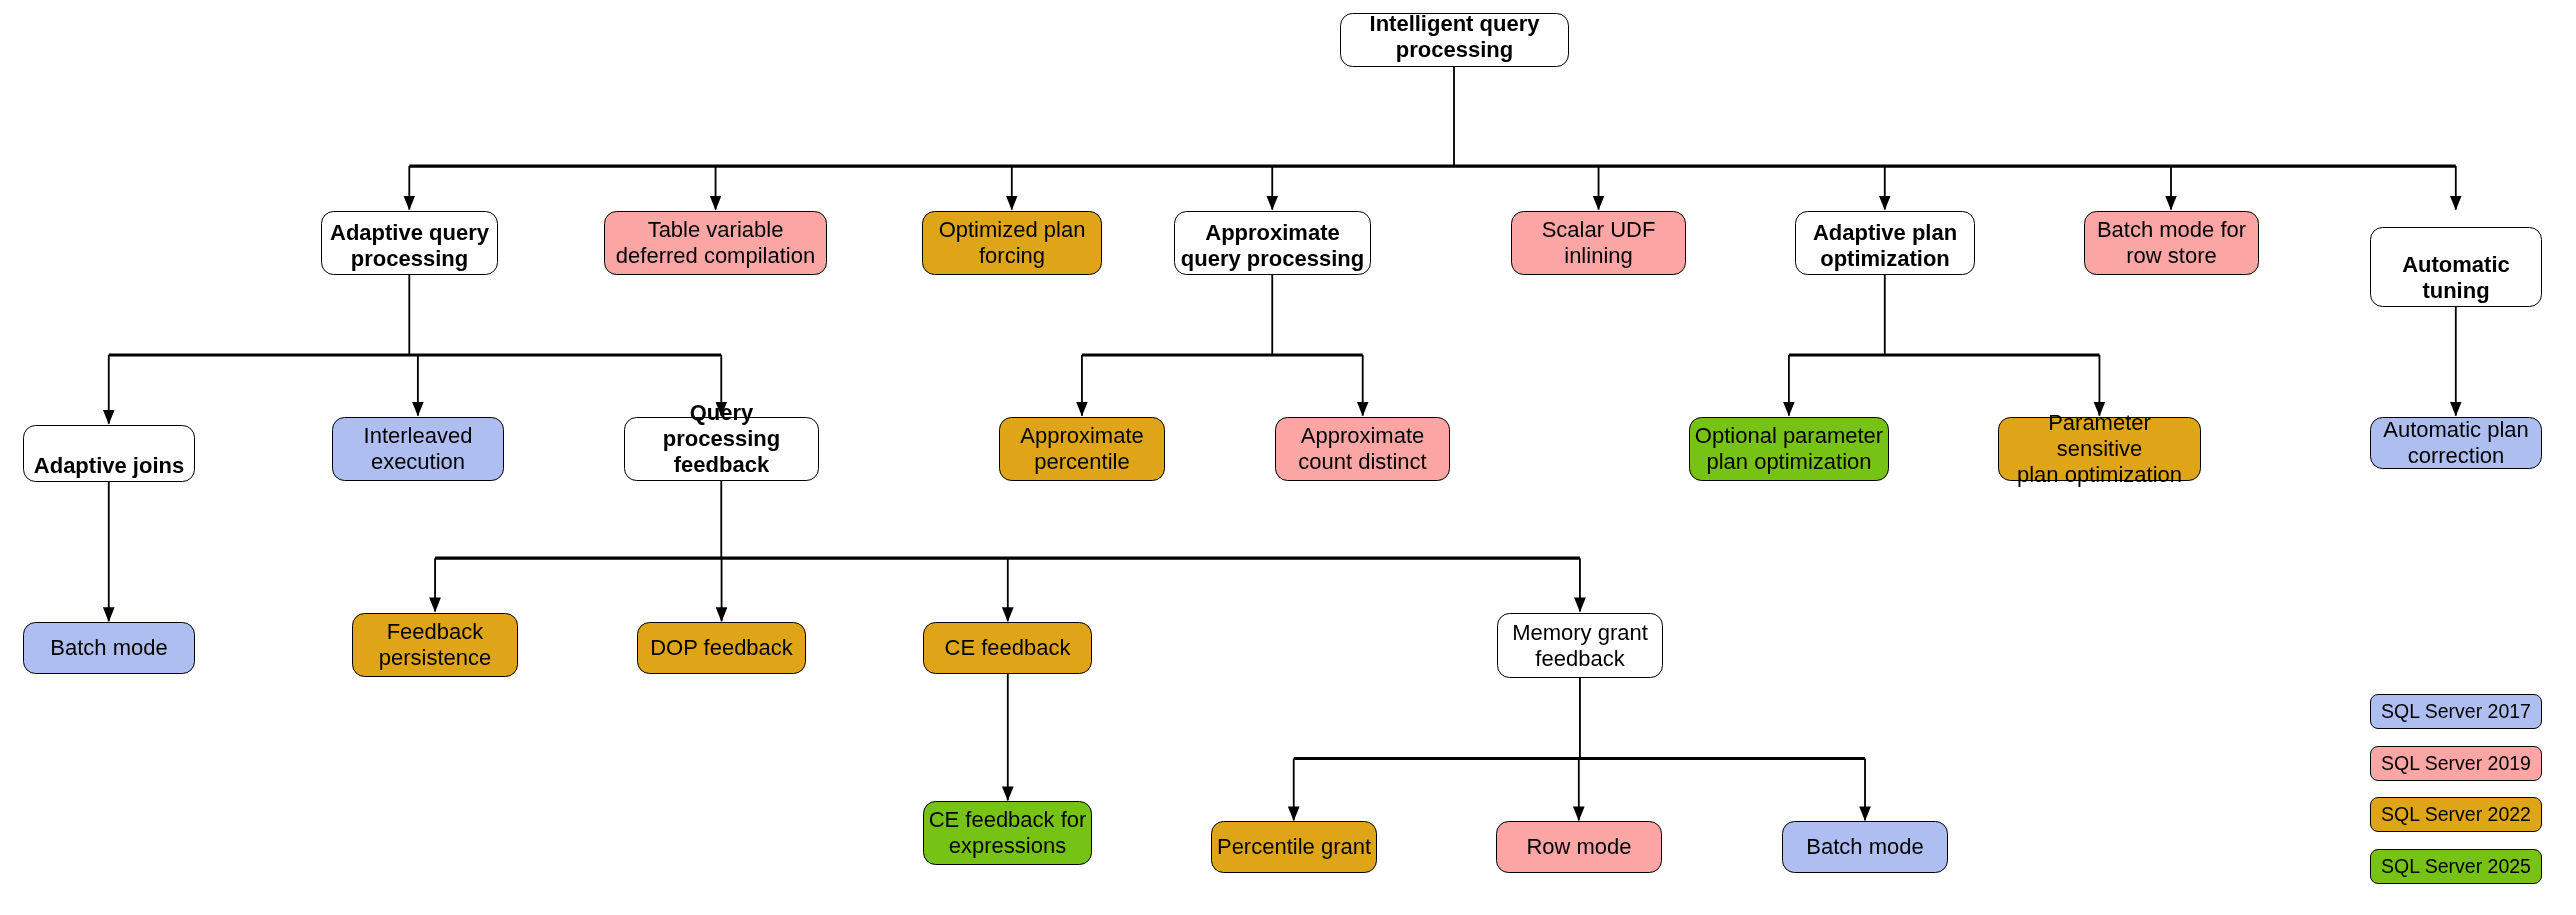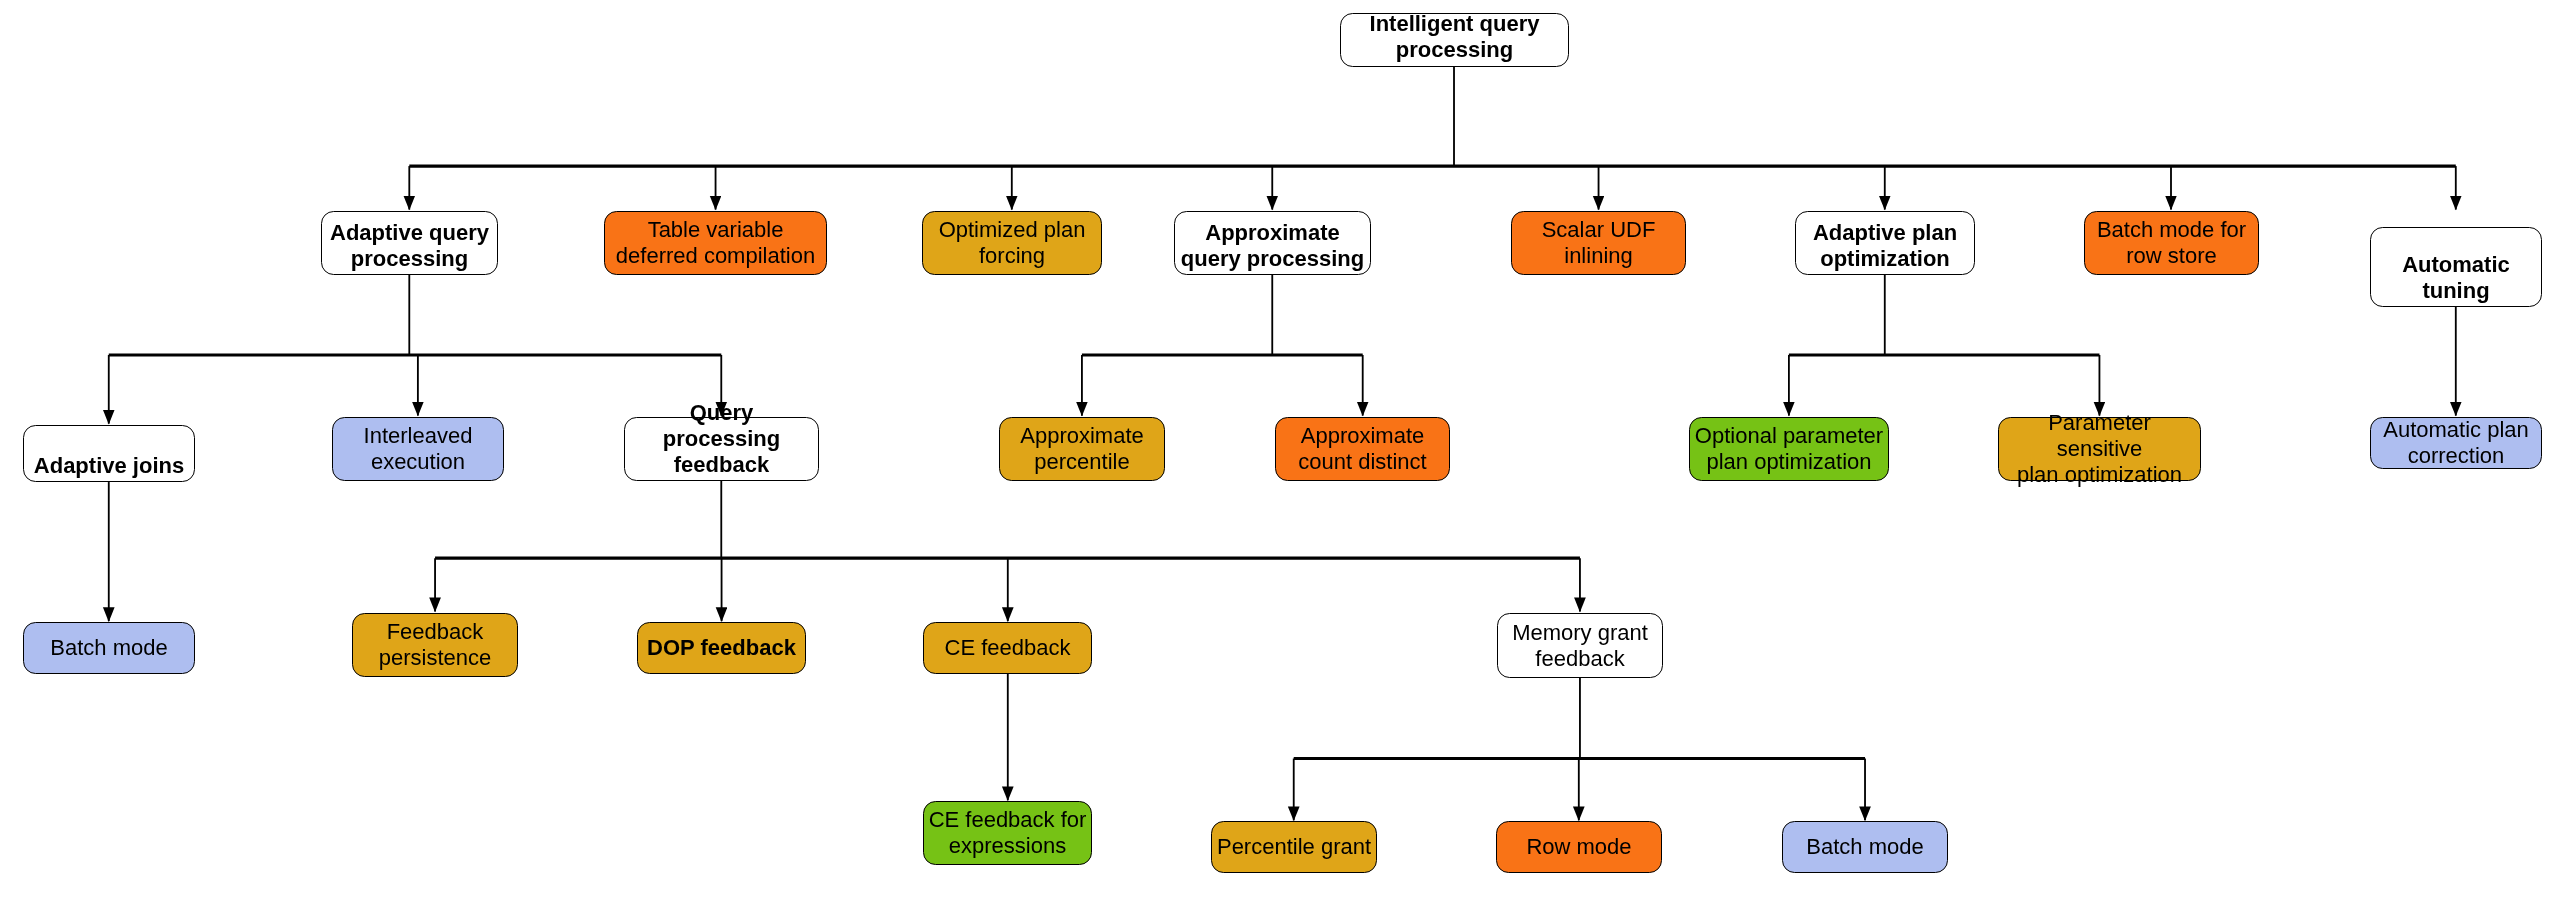--- a/index.html
+++ b/index.html
@@ -35,21 +35,21 @@
     text-align: center;
     color: #000000;
     line-height: 1.18;
     padding: 2.3px 4.6px;
     font-size: 22px;
     background: #ffffff;
     z-index: 2;
   }
   .node.bold { font-weight: bold; align-items: flex-end; }
   .fill-white { background: #ffffff; }
-  .fill-gray  { background: #f97316; }
+  .fill-gray  { background: #fca5a5; }
   .fill-gold  { background: #dfa518; }
   .fill-blue  { background: #aebef0; }
   .fill-green { background: #76c215; }
 
   .legend {
     position: absolute;
     z-index: 3;
   }
   .legend-item {
     position: absolute;
@@ -166,21 +166,21 @@
       </div>
       <div class="node fill-blue" style="left: 2370px; top: 417px; width: 172px; height: 52px;">
         <span>Automatic plan<br>correction</span>
       </div>
       <div class="node fill-blue" style="left: 23px; top: 622px; width: 172px; height: 52px;">
         <span>Batch mode</span>
       </div>
       <div class="node fill-gold" style="left: 352px; top: 613px; width: 166px; height: 64px;">
         <span>Feedback<br>persistence</span>
       </div>
-      <div class="node fill-gold" style="left: 637px; top: 622px; width: 169px; height: 52px; font-weight: bold;">
+      <div class="node fill-gold" style="left: 637px; top: 622px; width: 169px; height: 52px;">
         <span>DOP feedback</span>
       </div>
       <div class="node fill-gold" style="left: 923px; top: 622px; width: 169px; height: 52px;">
         <span>CE feedback</span>
       </div>
       <div class="node fill-white" style="left: 1497px; top: 613px; width: 166px; height: 65px;">
         <span>Memory grant<br>feedback</span>
       </div>
       <div class="node fill-green" style="left: 923px; top: 801px; width: 169px; height: 64px;">
         <span>CE feedback for<br>expressions</span>
@@ -189,14 +189,28 @@
         <span>Percentile grant</span>
       </div>
       <div class="node fill-gray" style="left: 1496px; top: 821px; width: 166px; height: 52px;">
         <span>Row mode</span>
       </div>
       <div class="node fill-blue" style="left: 1782px; top: 821px; width: 166px; height: 52px;">
         <span>Batch mode</span>
       </div>
     </div>
 
+  <div class="legend" id="legend" style="left: 2370px; top: 694px; width: 172px; height: 206px;">
+      <div class="legend-item fill-blue" style="left: 0px; top: 0px; width: 172px; height: 35px;">
+        <span>SQL Server 2017</span>
+      </div>
+      <div class="legend-item fill-gray" style="left: 0px; top: 52px; width: 172px; height: 35px;">
+        <span>SQL Server 2019</span>
+      </div>
+      <div class="legend-item fill-gold" style="left: 0px; top: 103px; width: 172px; height: 35px;">
+        <span>SQL Server 2022</span>
+      </div>
+      <div class="legend-item fill-green" style="left: 0px; top: 155px; width: 172px; height: 35px;">
+        <span>SQL Server 2025</span>
+      </div>
+    </div>
 </div>
 
 
 </body></html>

